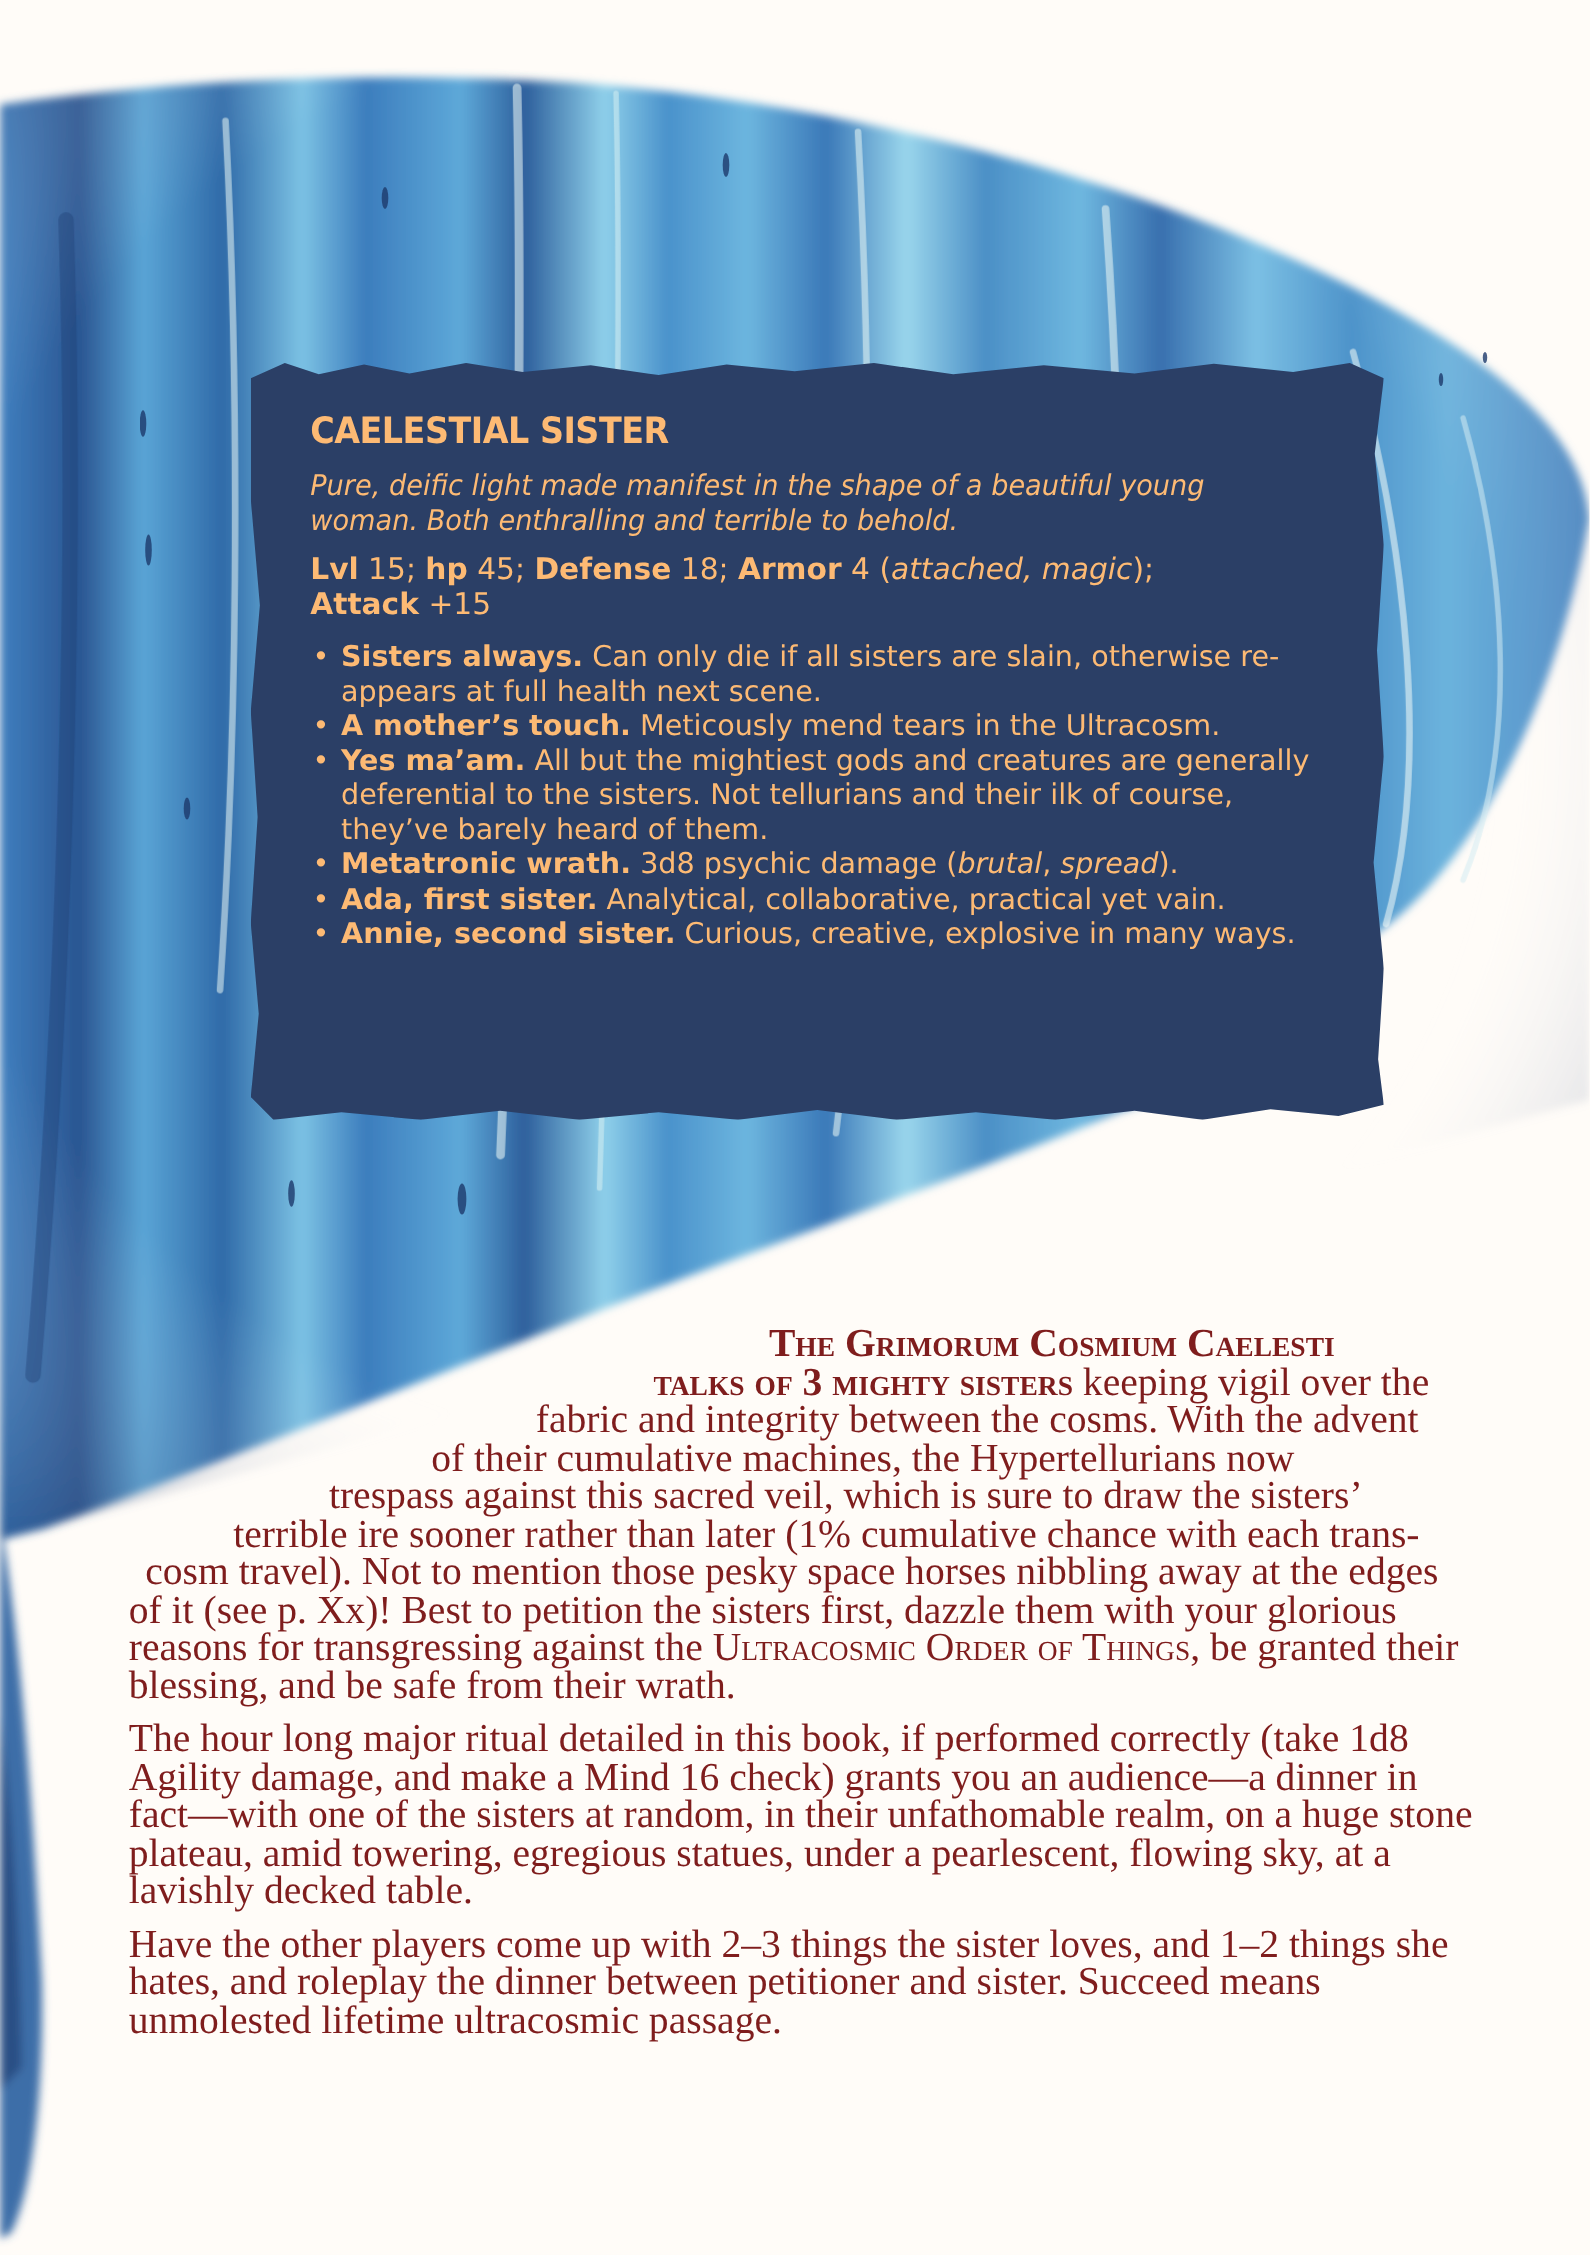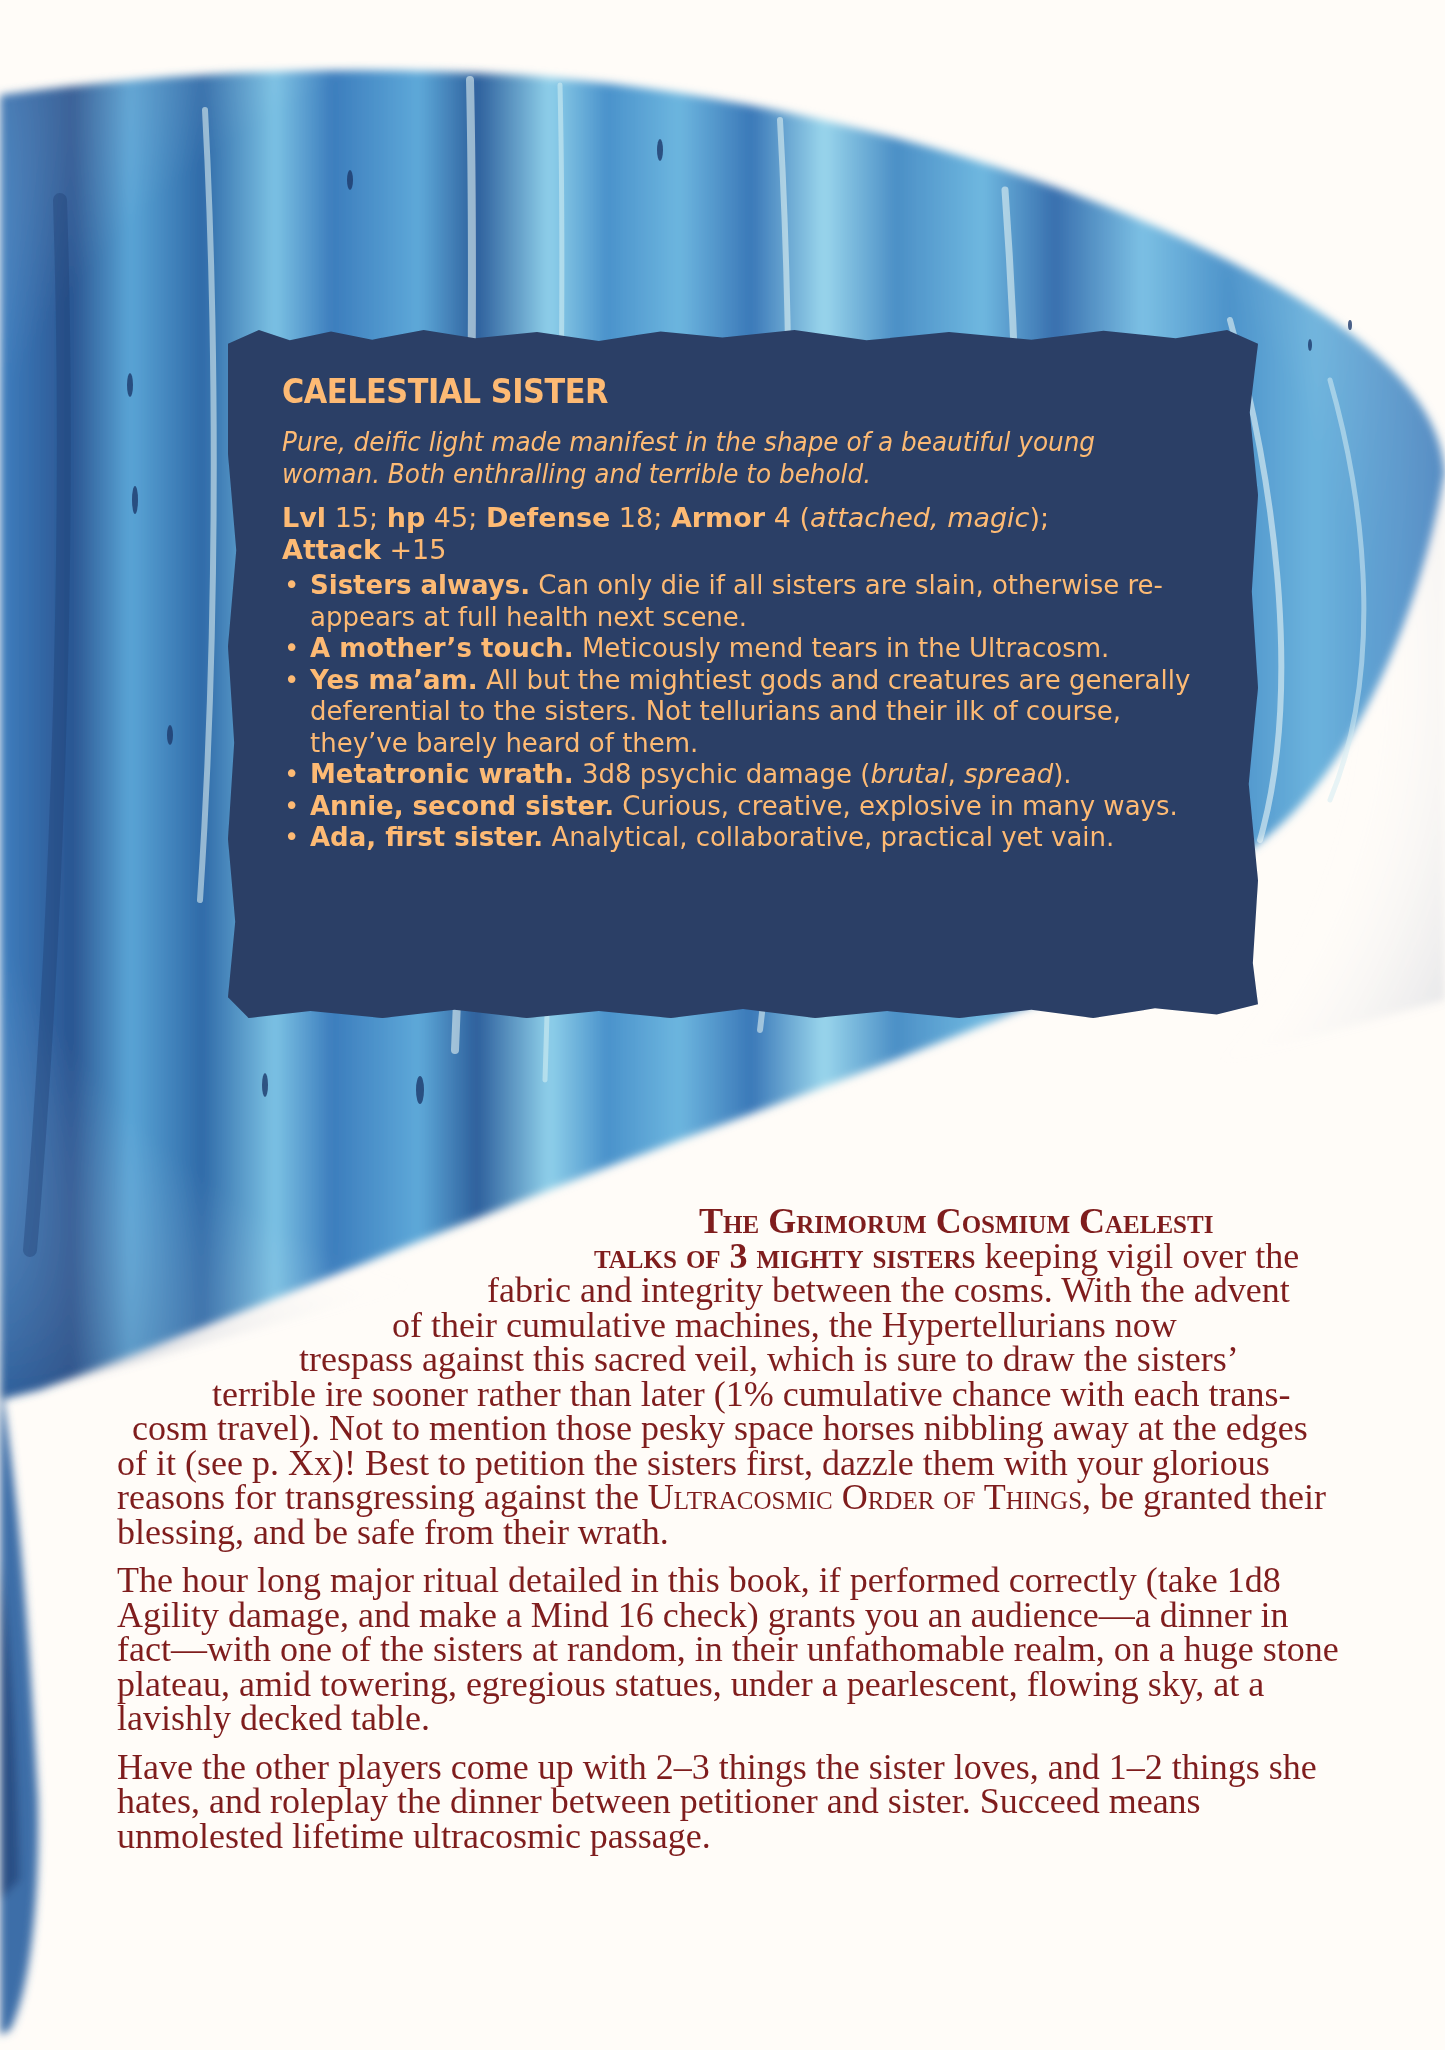--- a/index.html
+++ b/index.html
@@ -26,21 +26,21 @@
   }
   .sb-title {
     font-family: "DejaVu Sans", sans-serif; font-weight: bold;
     font-size: 33px; letter-spacing: -0.5px; transform: scaleX(0.92); transform-origin: left;
     margin: 0 0 14px 0; line-height: 40px;
   }
   .sb-desc {
     font-style: italic; font-size: 26px; line-height: 32px; margin: 0 0 12px 0;
     transform: scaleX(0.95); transform-origin: left; width: 105%;
   }
-  .sb-stats { font-size: 27px; line-height: 32px; margin: 0 0 4px 0; }
+  .sb-stats { font-size: 27px; line-height: 32px; margin: 0 0 16px 0; }
   .sb-stats b { font-weight: bold; }
   .sb-list { list-style: none; margin: 0; padding: 0; font-size: 26px; line-height: 31.5px; }
   .sb-list li { position: relative; padding-left: 28px; }
   .sb-list li::before {
     content: "•"; position: absolute; left: 2px; top: 0;
   }
   .sb-list li b { font-weight: bold; }
 
   
   .body-text {
@@ -126,22 +126,22 @@
 
 <div class="statblock">
   <div class="sb-title">CAELESTIAL SISTER</div>
   <div class="sb-desc">Pure, deific light made manifest in the shape of a beautiful young woman. Both enthralling and terrible to behold.</div>
   <div class="sb-stats"><b>Lvl</b><span> 15; </span><b>hp</b><span> 45; </span><b>Defense</b><span> 18; </span><b>Armor</b><span> 4 (</span><i>attached, magic</i><span>);</span><br><b>Attack</b><span> +15</span></div>
   <ul class="sb-list">
     <li><b>Sisters always.</b><span> Can only die if all sisters are slain, otherwise re-appears at full health next scene.</span></li>
     <li><b>A mother’s touch.</b><span> Meticously mend tears in the Ultracosm.</span></li>
     <li><b>Yes ma’am.</b><span> All but the mightiest gods and creatures are generally deferential to the sisters. Not tellurians and their ilk of course, they’ve barely heard of them.</span></li>
     <li><b>Metatronic wrath.</b><span> 3d8 psychic damage (</span><i>brutal</i><span>, </span><i>spread</i><span>).</span></li>
+    <li><b>Ada, first sister.</b><span> Analytical, collaborative, practical yet vain.</span></li>
     <li><b>Annie, second sister.</b><span> Curious, creative, explosive in many ways.</span></li>
-    <li><b>Ada, first sister.</b><span> Analytical, collaborative, practical yet vain.</span></li>
   </ul>
 </div>
 
 <div class="body-text">
   <p>
     <span class="shaped-line" style="padding-left:582px"><span class="sc-bold">The Grimorum Cosmium Caelesti</span></span>
     <span class="shaped-line" style="padding-left:477px"><span class="sc-bold">talks of 3 mighty sisters</span><span> keeping vigil over the</span></span>
     <span class="shaped-line" style="padding-left:370px">fabric and integrity between the cosms. With the advent</span>
     <span class="shaped-line" style="padding-left:275px">of their cumulative machines, the Hypertellurians now</span>
     <span class="shaped-line" style="padding-left:182px">trespass against this sacred veil, which is sure to draw the sisters’</span>

